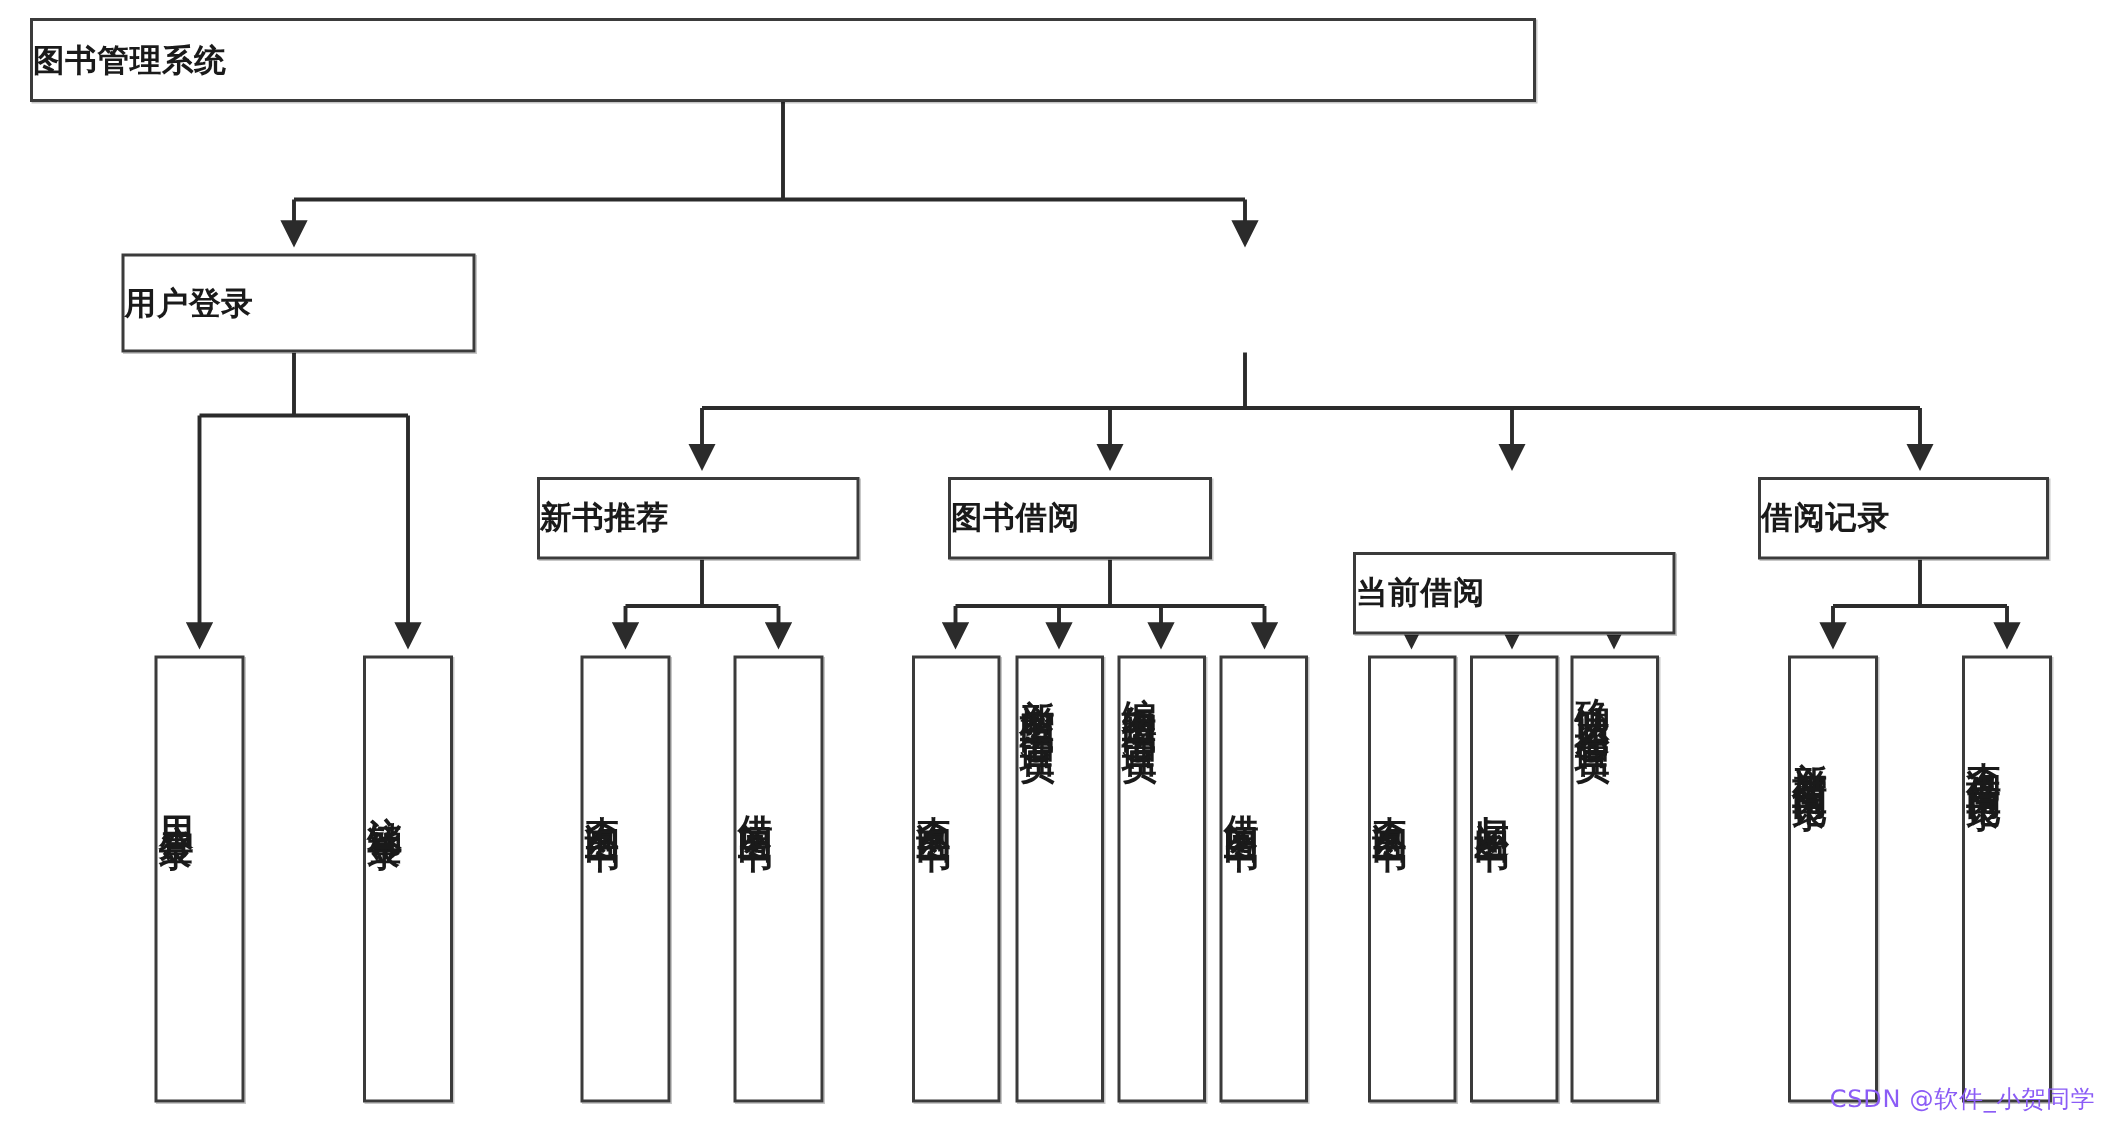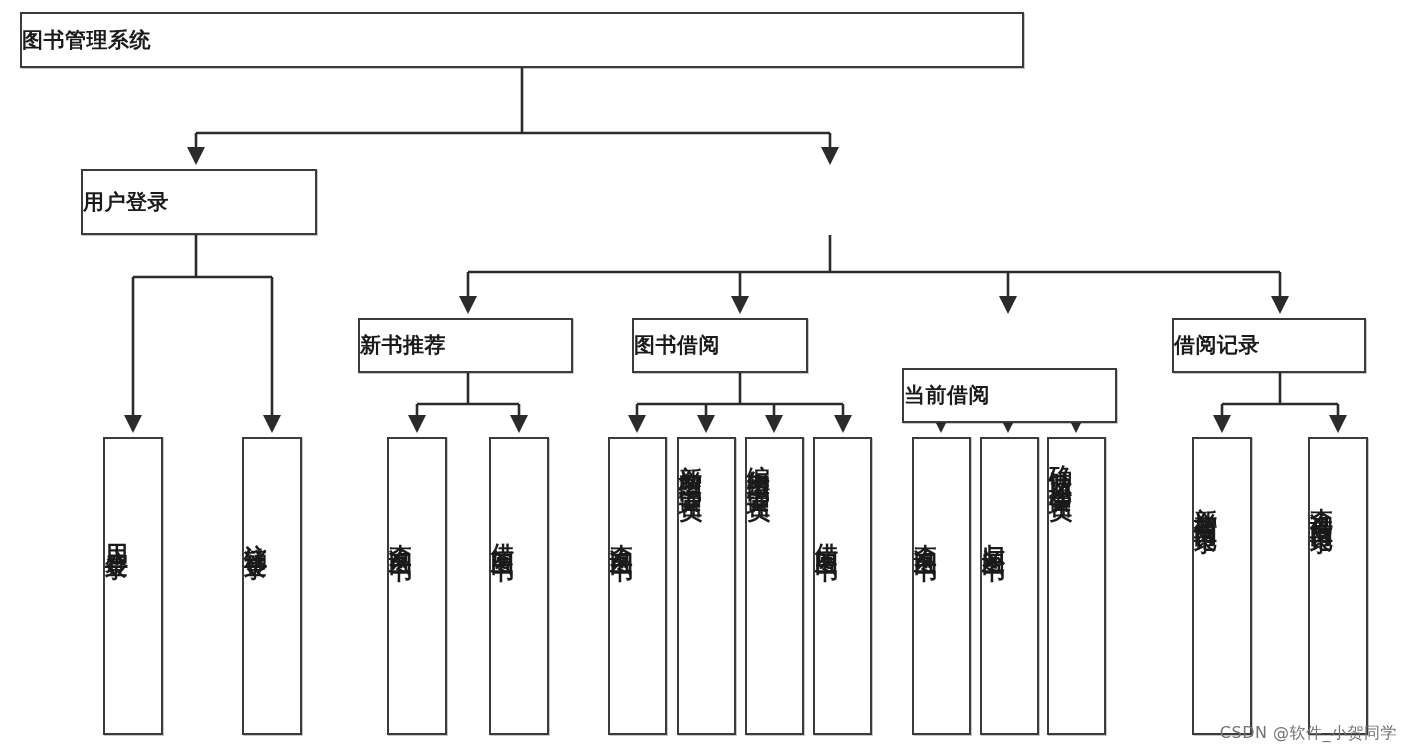--- a/index.html
+++ b/index.html
@@ -67,21 +67,21 @@
     text-align: left;
   }
   .node.v.pad-top {
     padding-top: 8px;
   }
   #watermark {
     position: absolute;
     right: 8px;
     bottom: 3px;
     font-size: 16px;
-    color: #737373;
+    color: #8b5cf6;
     letter-spacing: 0.5px;
     white-space: nowrap;
     user-select: none;
   }
 </style>
 </head>
 <body>
 
 <div id="diagram-root">
 

